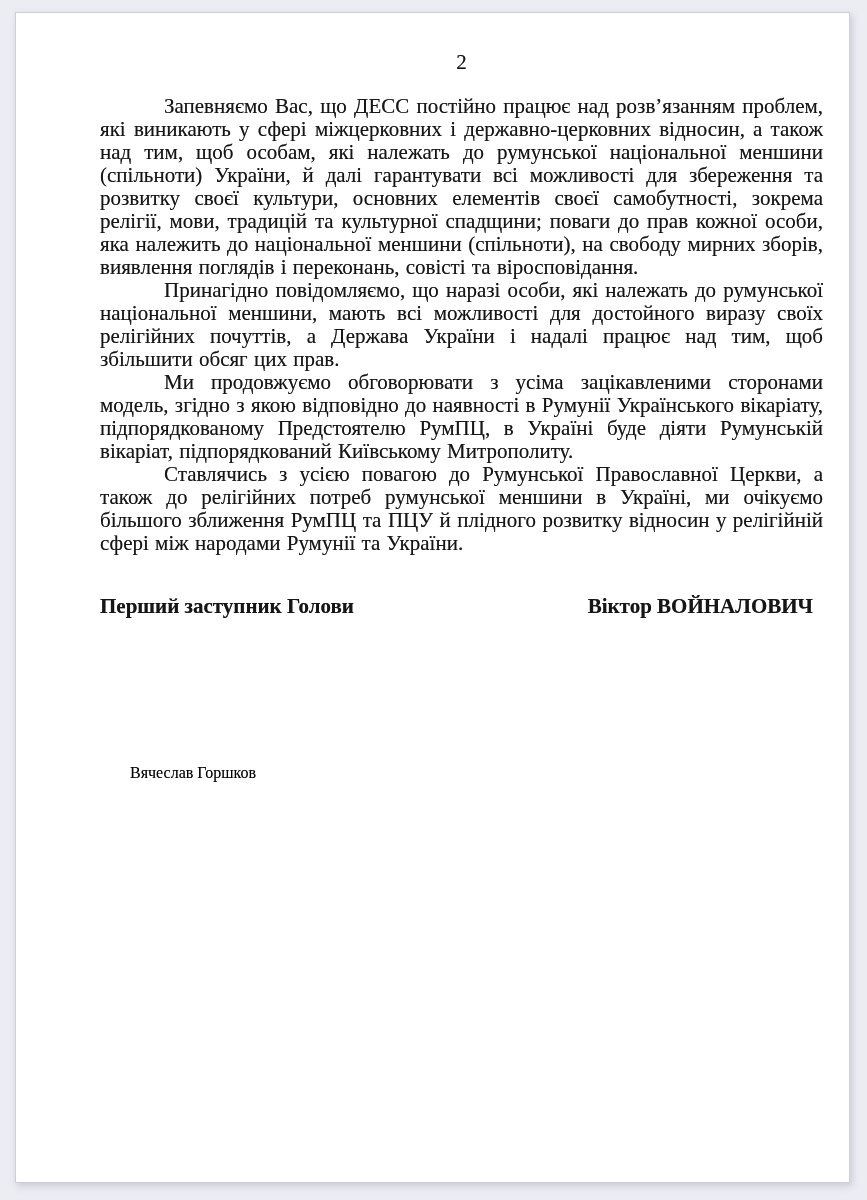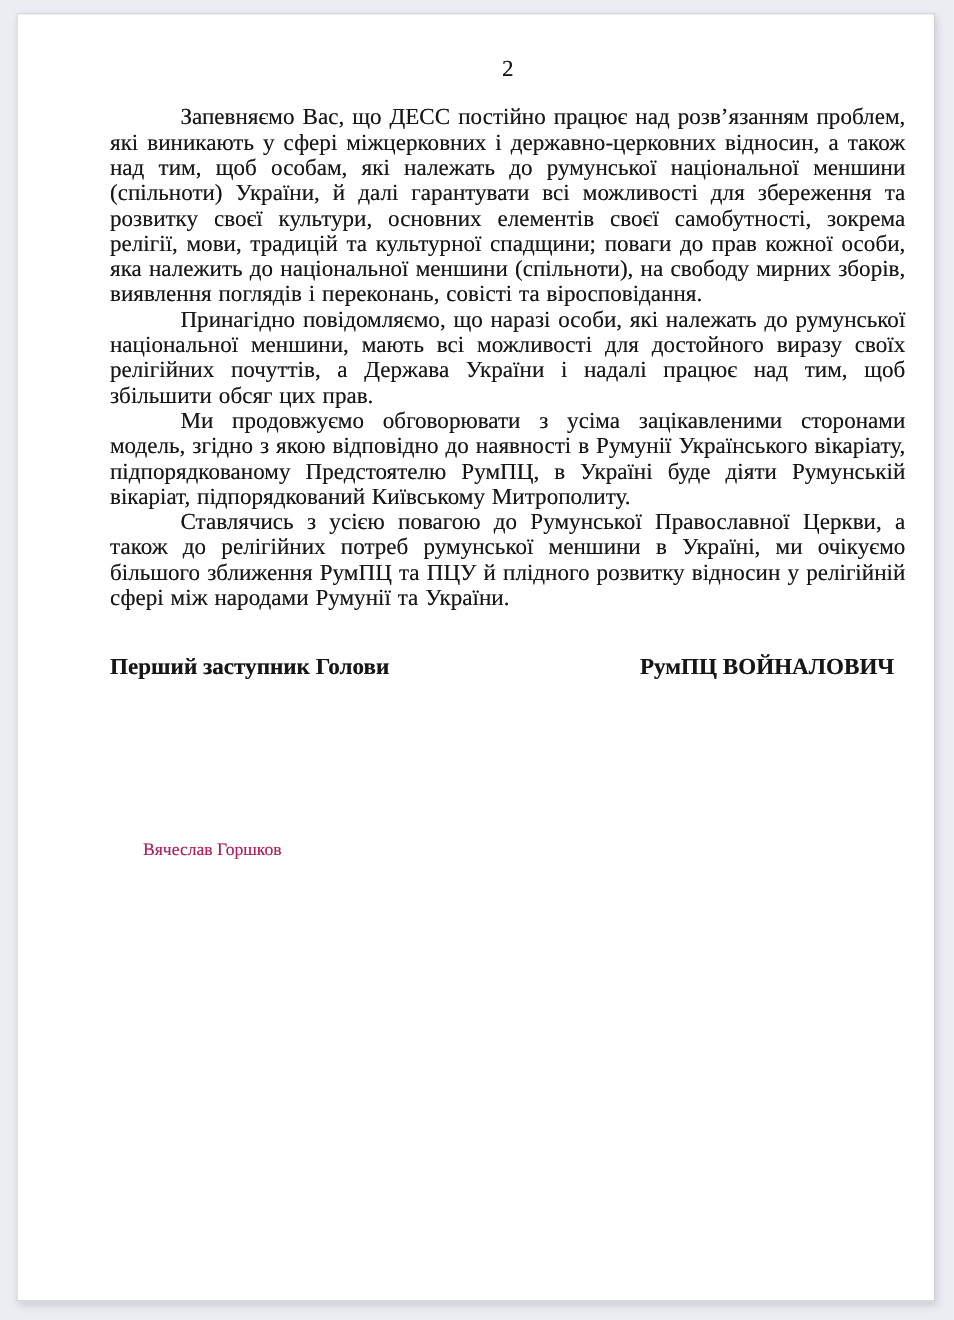--- a/index.html
+++ b/index.html
@@ -57,39 +57,39 @@
     line-height: 23px;
     font-weight: bold;
     text-shadow: 0 0 0.5px rgba(20,20,20,0.6);
     gap: 28px;
   }
   .executor {
     margin-top: 145px;
     margin-left: 30px;
     font-size: 16px;
     line-height: 20px;
-    color: #be185d;
+    color: #000000;
     text-shadow: 0 0 0.4px rgba(60,60,60,0.5);
   }
 </style>
 </head>
 <body>
 
 <div class="paper">
   <div class="text-col">
     <div class="page-number">2</div>
 
     <p class="para">Запевняємо Вас, що ДЕСС постійно працює над розв’язанням проблем, які виникають у сфері міжцерковних і державно-церковних відносин, а також над тим, щоб особам, які належать до румунської національної меншини (спільноти) України, й далі гарантувати всі можливості для збереження та розвитку своєї культури, основних елементів своєї самобутності, зокрема релігії, мови, традицій та культурної спадщини; поваги до прав кожної особи, яка належить до національної меншини (спільноти), на свободу мирних зборів, виявлення поглядів і переконань, совісті та віросповідання.</p>
 
     <p class="para">Принагідно повідомляємо, що наразі особи, які належать до румунської національної меншини, мають всі можливості для достойного виразу своїх релігійних почуттів, а Держава України і надалі працює над тим, щоб збільшити обсяг цих прав.</p>
 
     <p class="para">Ми продовжуємо обговорювати з усіма зацікавленими сторонами модель, згідно з якою відповідно до наявності в Румунії Українського вікаріату, підпорядкованому Предстоятелю РумПЦ, в Україні буде діяти Румунській вікаріат, підпорядкований Київському Митрополиту.</p>
 
     <p class="para">Ставлячись з усією повагою до Румунської Православної Церкви, а також до релігійних потреб румунської меншини в Україні, ми очікуємо більшого зближення РумПЦ та ПЦУ й плідного розвитку відносин у релігійній сфері між народами Румунії та України.</p>
 
     <div class="signature-row">
       <span>Перший заступник Голови</span>
-      <span>РумПЦ ВОЙНАЛОВИЧ</span>
+      <span>Віктор ВОЙНАЛОВИЧ</span>
     </div>
 
     <div class="executor">Вячеслав Горшков</div>
   </div>
 </div>
 
 </body></html>

